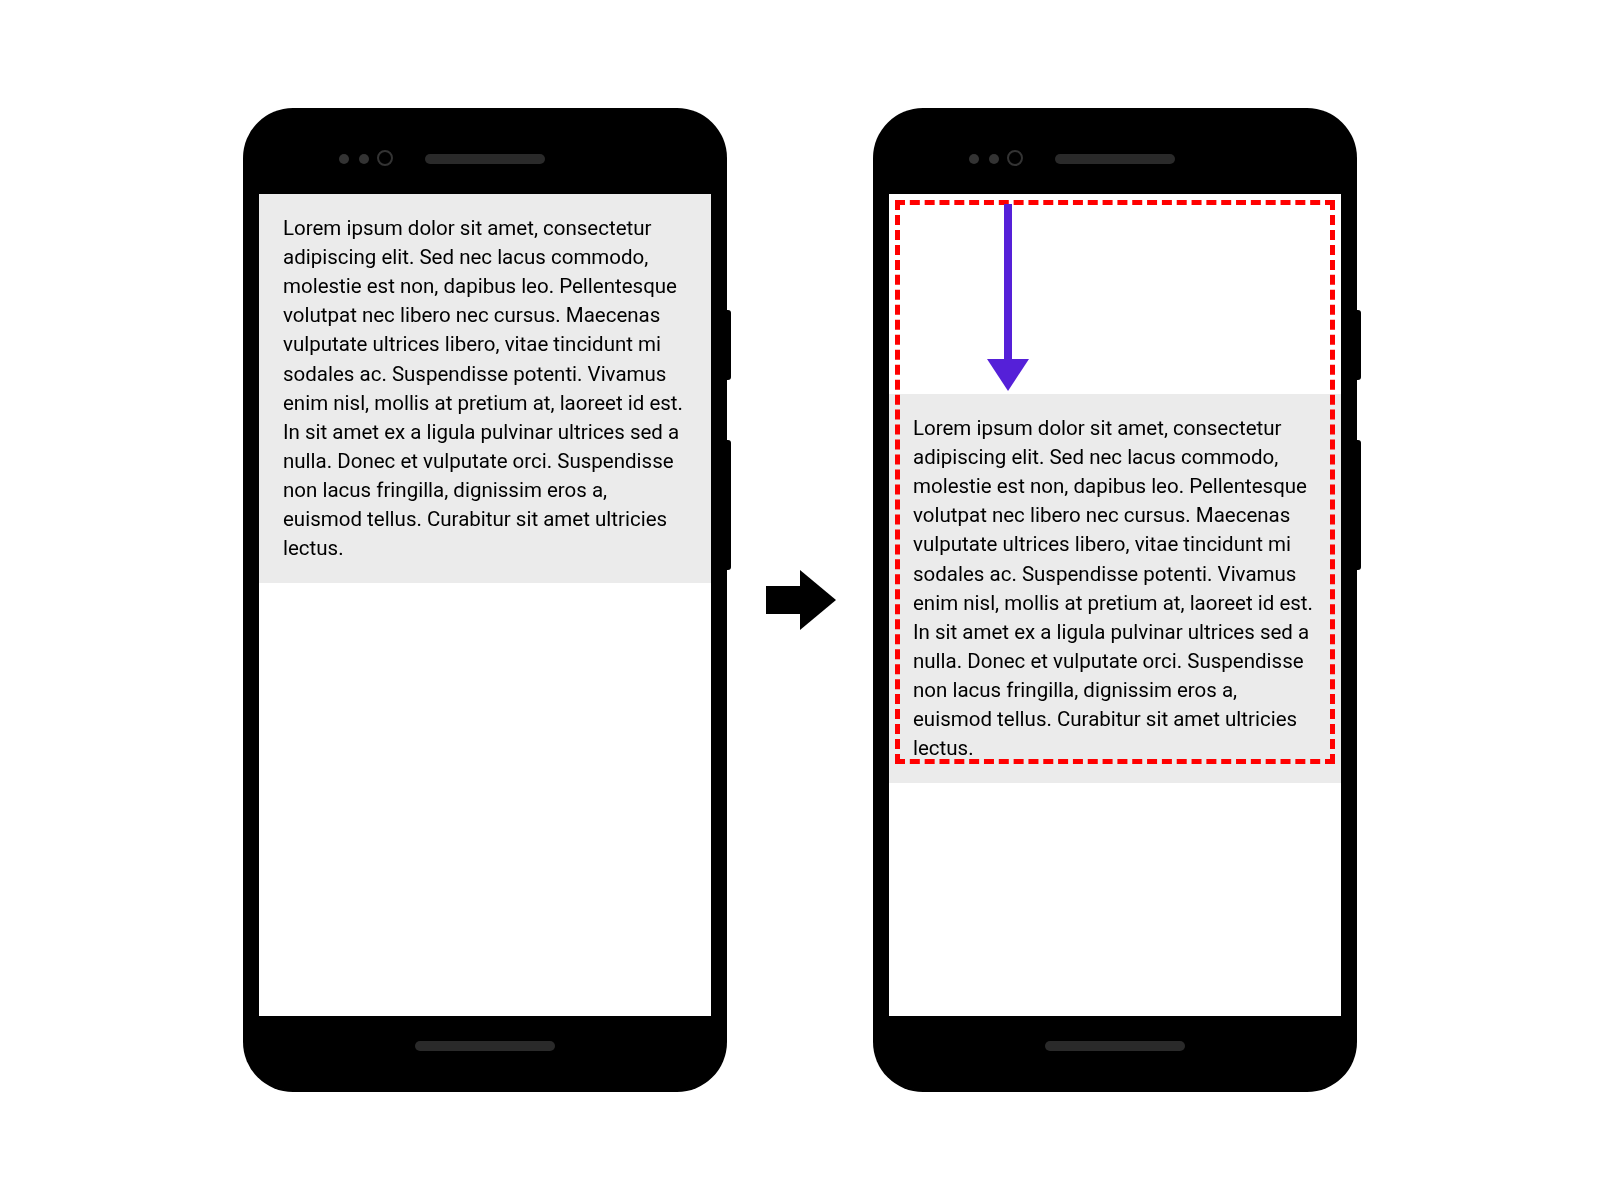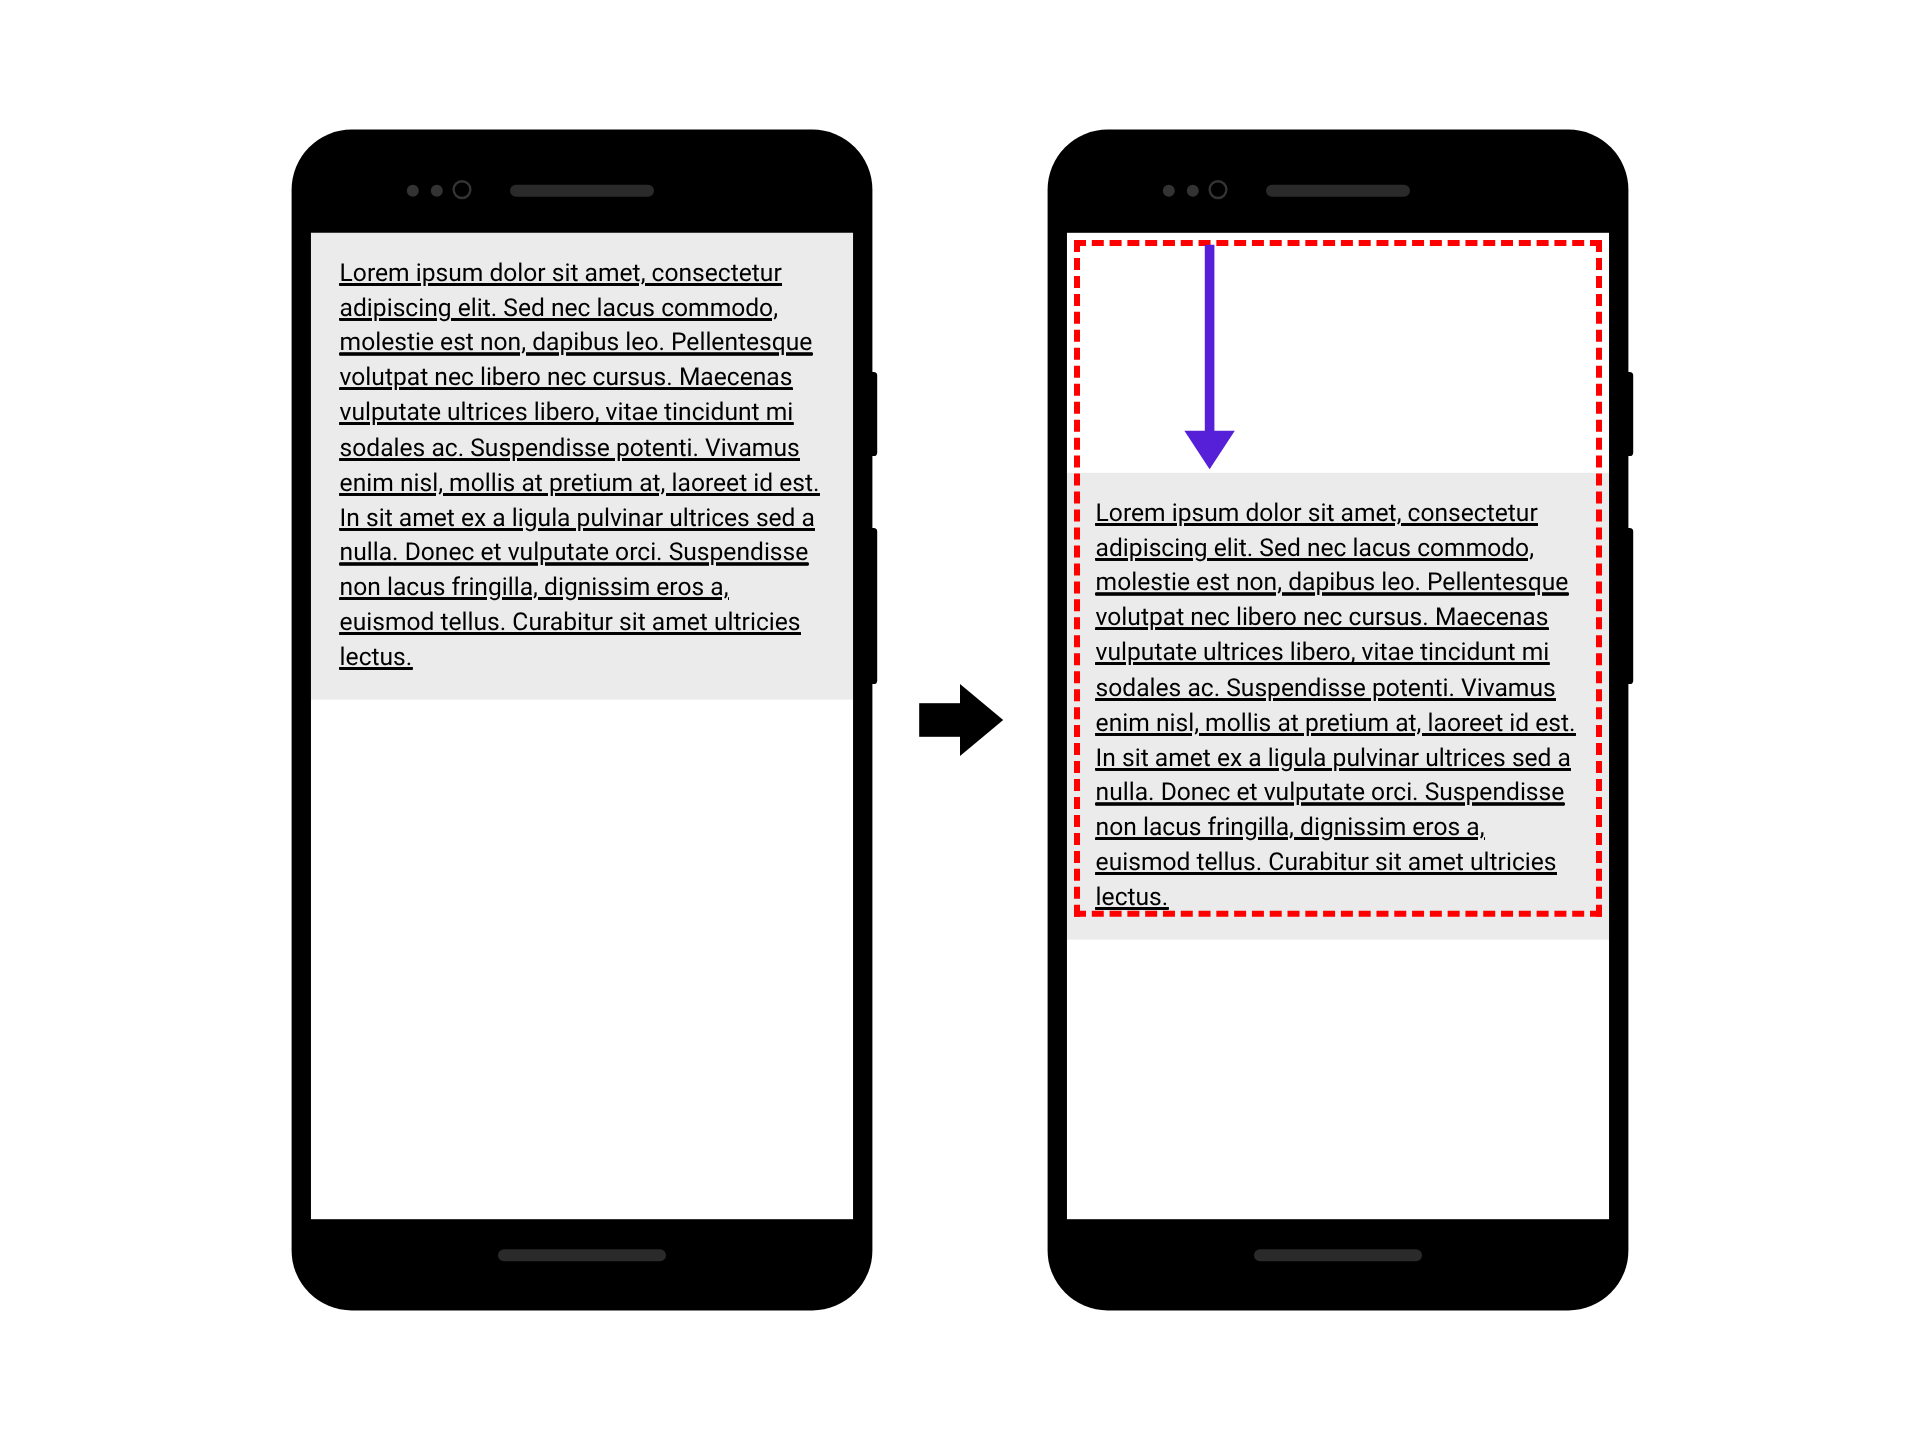--- a/index.html
+++ b/index.html
@@ -1,19 +1,18 @@
 <!DOCTYPE html>
 <html><head>
   <meta charset="utf-8">
   <style>
     * {
       margin: 0;
       padding: 0;
       box-sizing: border-box;
-      text-decoration: underline;
     }
     
     body {
       width: 1600px;
       height: 1200px;
       background: #ffffff;
       font-family: -apple-system, BlinkMacSystemFont, "Segoe UI", Roboto, Helvetica, Arial, sans-serif;
       display: flex;
       align-items: center;
       justify-content: center;

